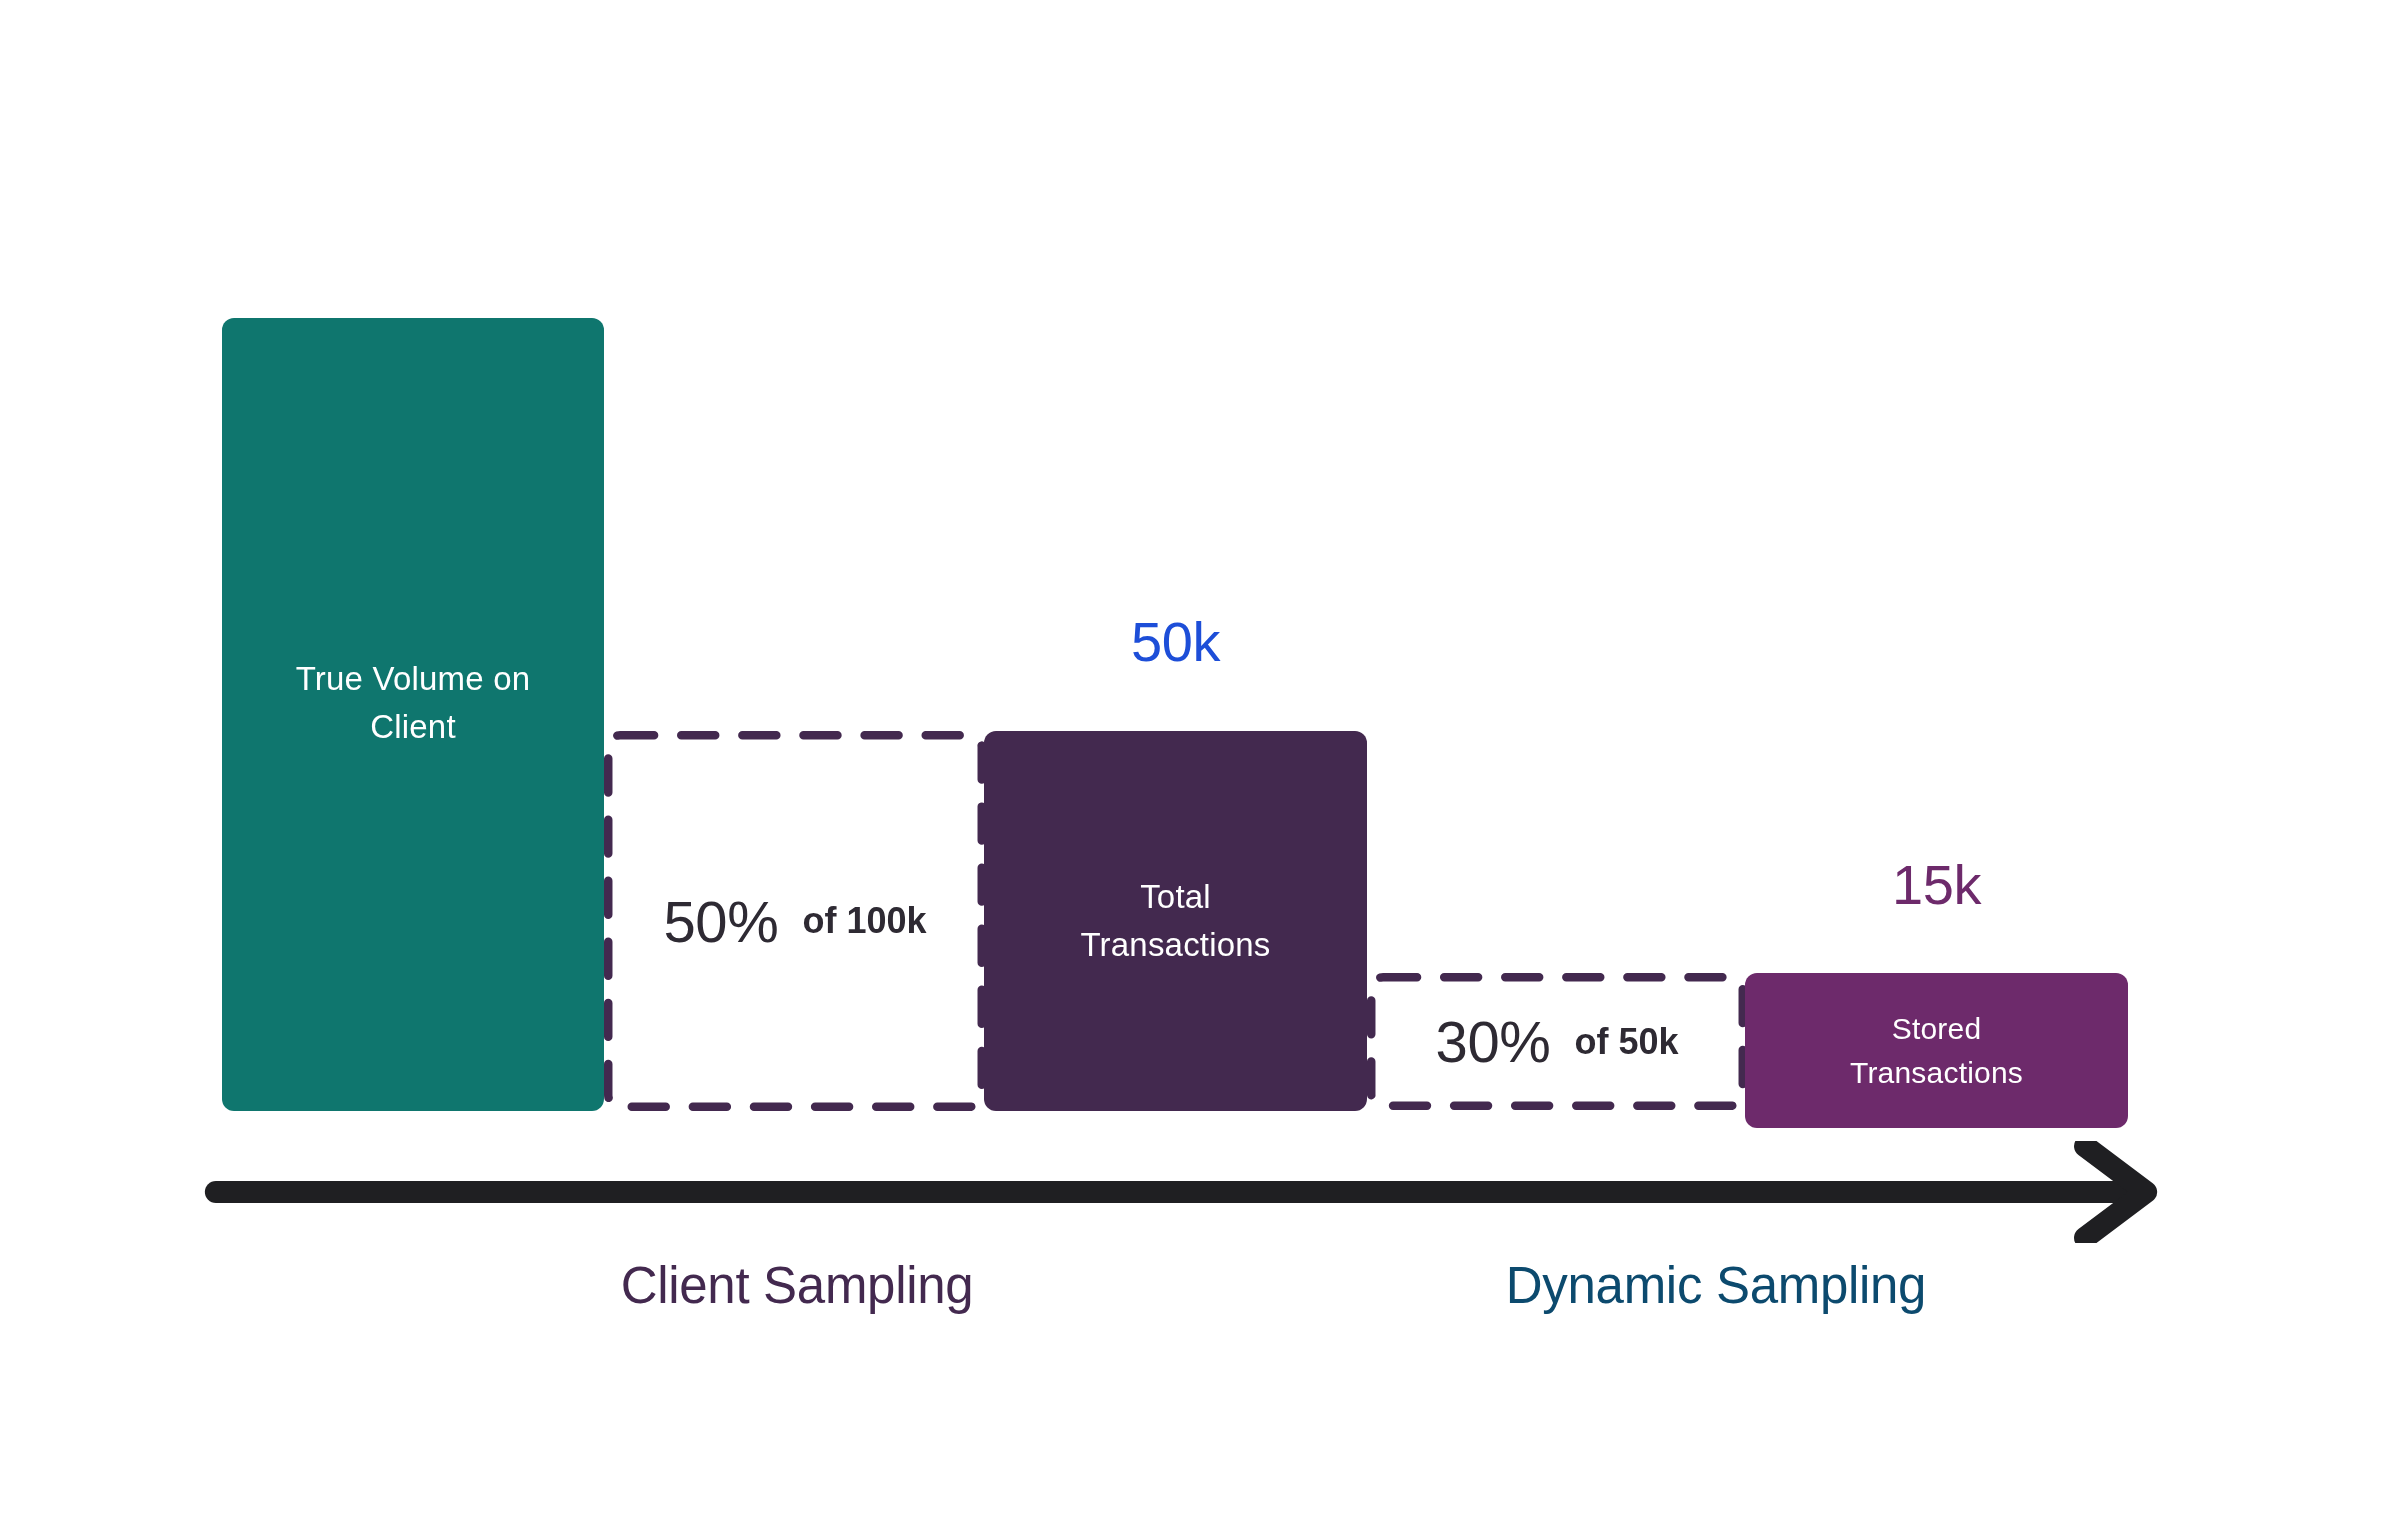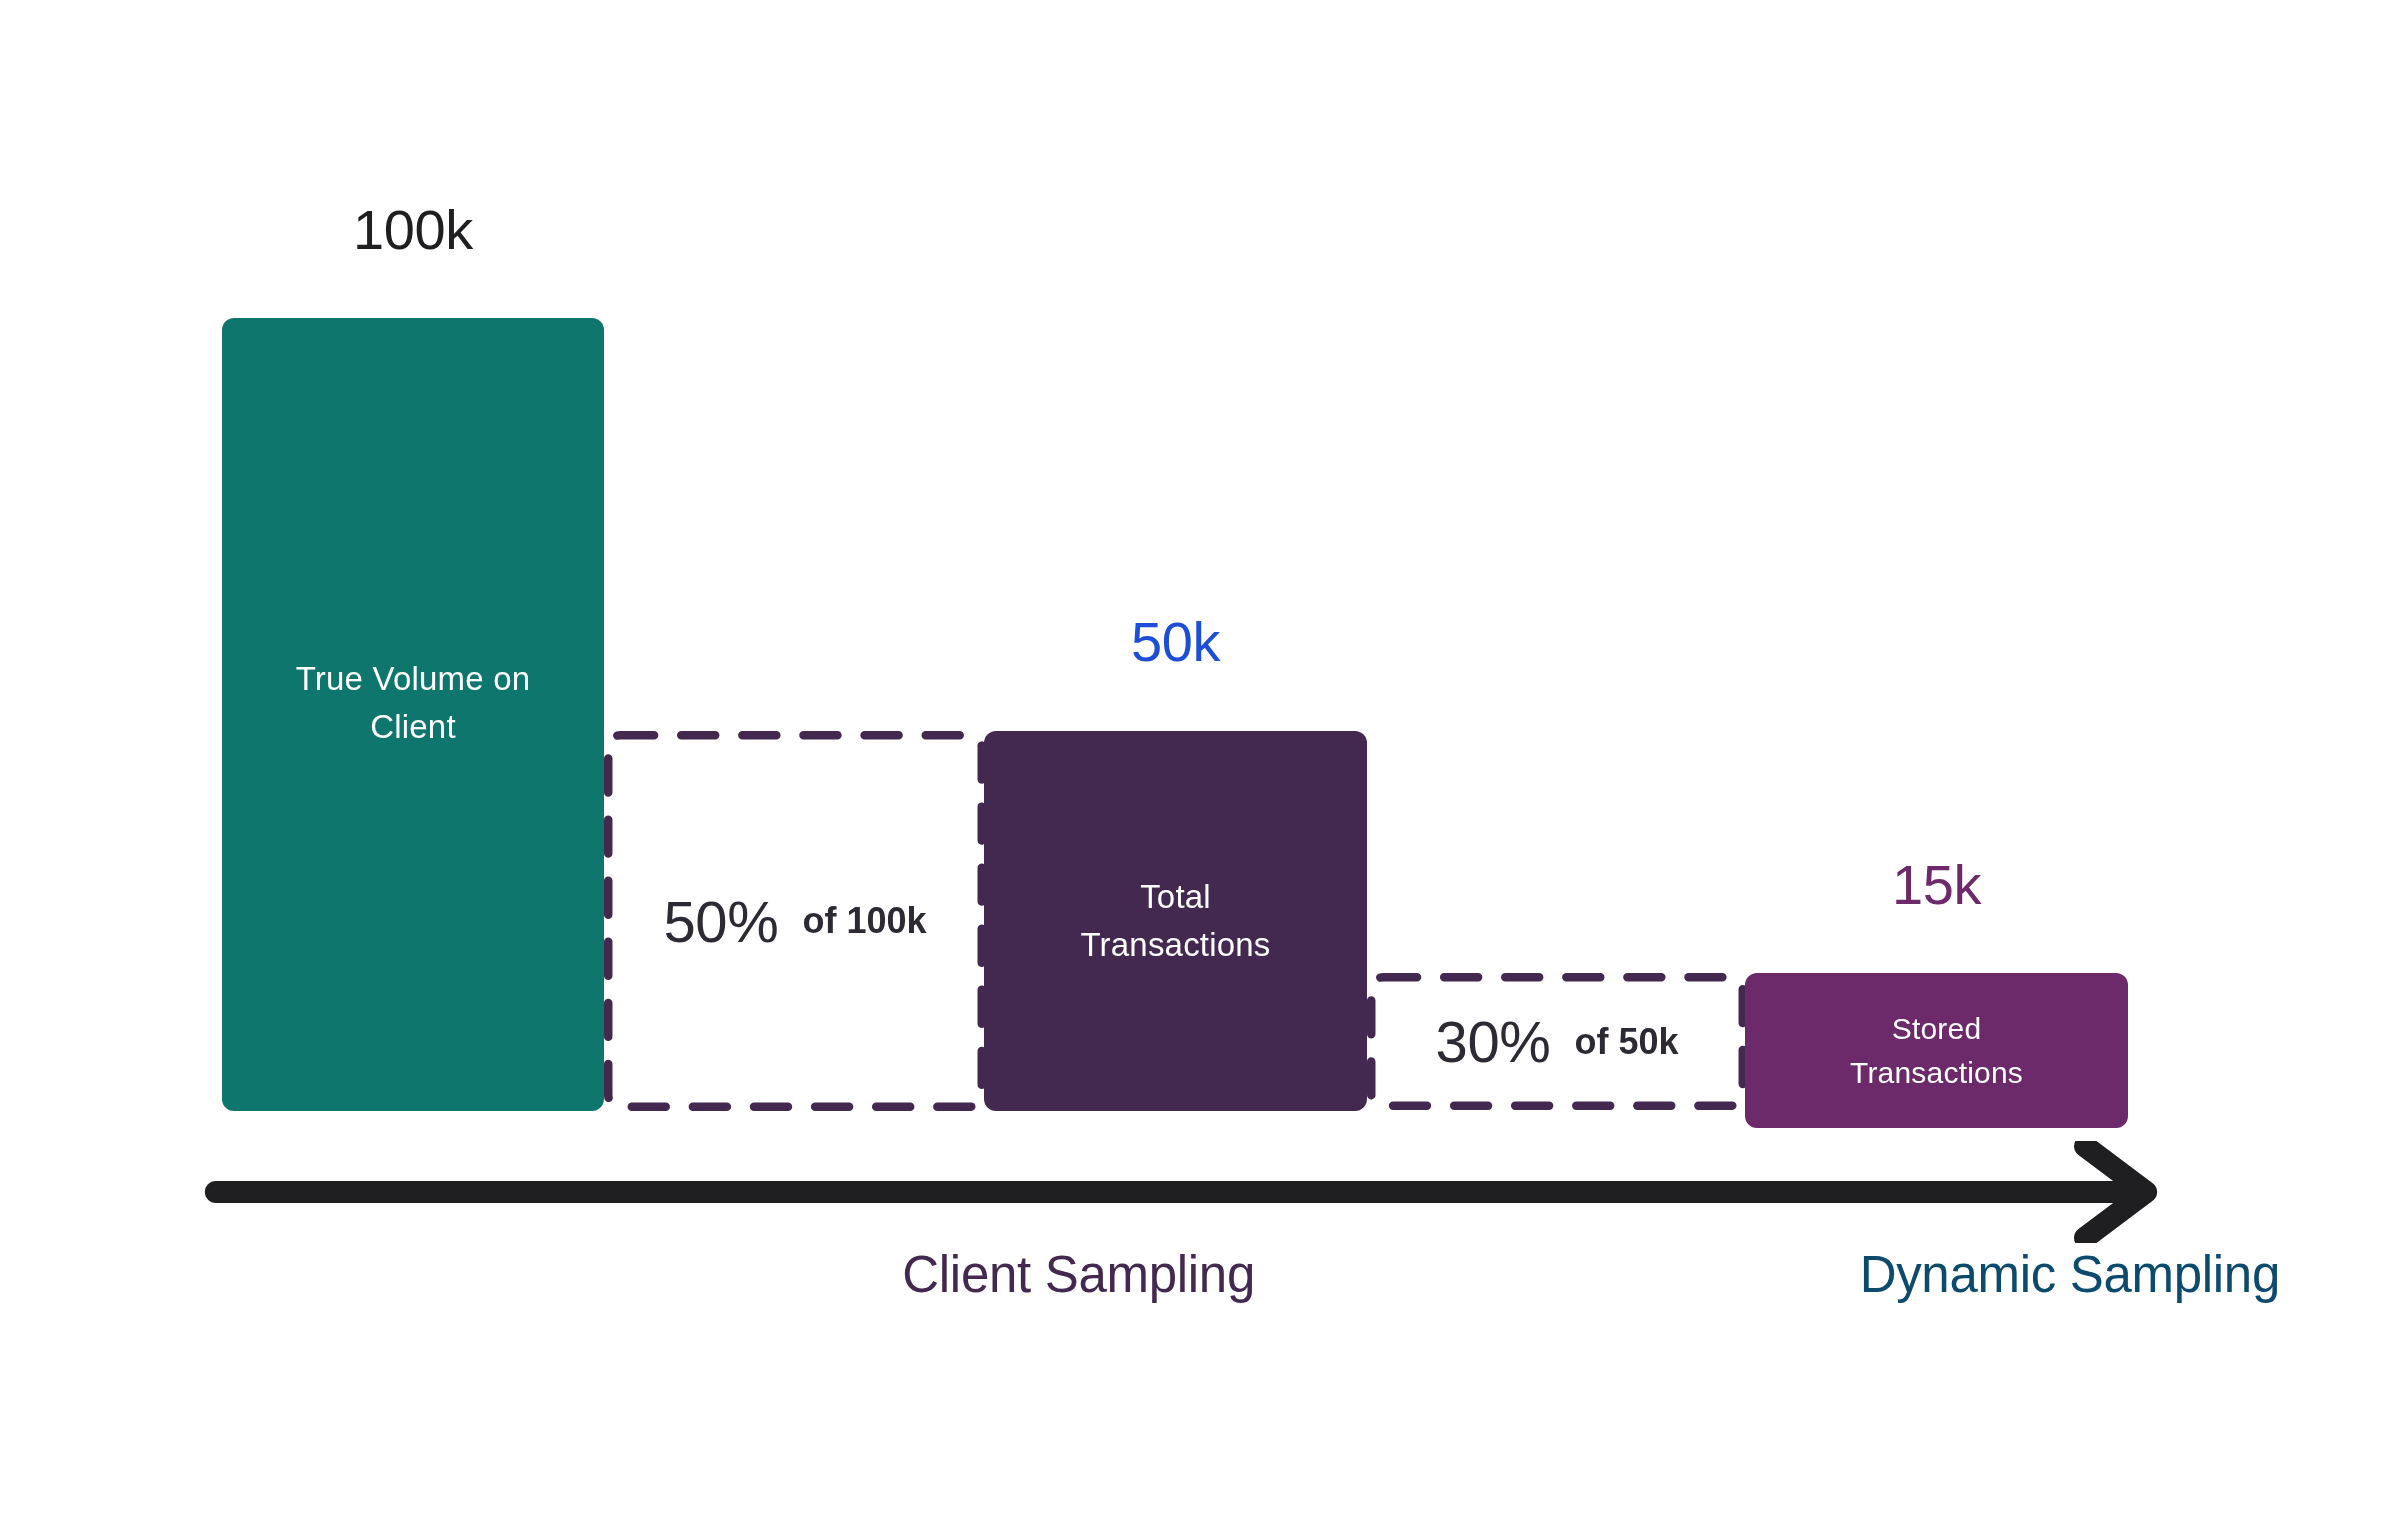--- a/index.html
+++ b/index.html
@@ -148,41 +148,41 @@
     height: 102px;
   }
 
   
   .phase-label {
     position: absolute;
     font-size: 51px;
     font-weight: 400;
     letter-spacing: -0.3px;
     white-space: nowrap;
-    text-align: right;
+    text-align: center;
+    margin-top: 11px;
   }
   .phase-client {
     left: 339px;
     width: 916px;
     top: 1245px;
     color: #43294f;
   }
   .phase-dynamic {
     left: 1152px;
     width: 1128px;
     top: 1245px;
     color: #0c4a6e;
   }
 </style>
 </head>
 <body>
 
 <div id="stage">
 
-  <div class="value-label value-100k">100k</div>
 
   <div class="bar bar-true-volume">
     <div class="bar-label">
       <div>True Volume on</div>
       <div>Client</div>
     </div>
   </div>
 
   <div class="dashed-box dashed-client">
     <svg class="dash-svg" viewBox="0 0 450 448" preserveAspectRatio="none">

